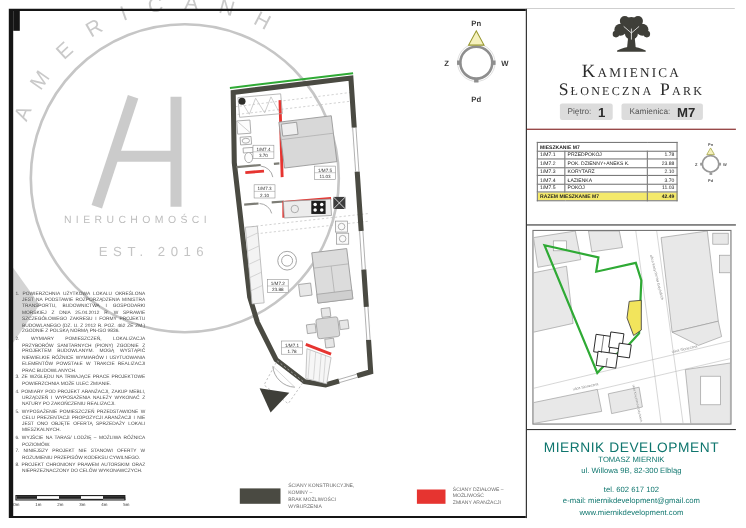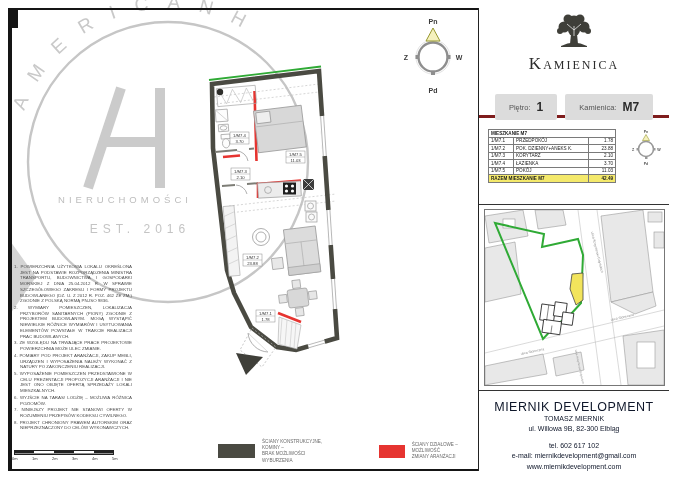--- a/index.html
+++ b/index.html
@@ -6,42 +6,42 @@
   body{width:678px;height:480px;position:relative;overflow:hidden;
        font-family:"Liberation Sans", sans-serif;color:#333;}
   .frame{position:absolute;left:8px;top:8px;width:660px;height:463px;
          border:2px solid #151515;border-left-width:4px;box-sizing:border-box;}
   .corner-mark{position:absolute;left:12px;top:9px;width:6px;height:19px;background:#151515;}
   svg text{font-family:"Liberation Sans", sans-serif;}
 
   
   .right-col{position:absolute;left:478px;top:8px;width:191px;height:463px;
              border-left:1.5px solid #222;box-sizing:border-box;background:#fff;}
-  .sec-logo{position:absolute;left:0;top:0;width:100%;height:110px;border-bottom:3px solid #7f1d1d;box-sizing:border-box;text-align:center;}
+  .sec-logo{position:absolute;left:0;top:0;width:100%;height:110px;border-bottom:1px solid #7f1d1d;box-sizing:border-box;text-align:center;}
   .brand{font-family:"Liberation Serif", serif;font-variant:small-caps;color:#2c2c2c;line-height:1.05;letter-spacing:2px;}
   .brand-1{font-size:17px;margin-top:1px;}
   .brand-2{font-size:16px;}
   .floor-row{position:absolute;left:0;top:86px;width:100%;display:flex;justify-content:center;gap:8px;}
-  .pill{background:#dcdcdc;border-radius:2px;height:26px;display:flex;align-items:center;padding:0 14px;}
+  .pill{background:#dcdcdc;border-radius:2px;height:15px;display:flex;align-items:center;padding:0 7px;}
   .pill .lab{font-size:7.5px;color:#555;margin-right:6px;}
   .pill .val{font-size:12px;font-weight:bold;color:#2b2b2b;}
 
   .sec-table{position:absolute;left:0;top:110px;width:100%;height:87px;border-bottom:1px solid #333;box-sizing:border-box;}
   table.areas{border-collapse:collapse;position:absolute;left:9px;top:11px;width:128px;
               font-size:4.6px;color:#222;}
   table.areas td,table.areas th{border:0.5px solid #7a7a7a;padding:0.5px 2px;line-height:1.2;}
   table.areas th{text-align:left;font-weight:bold;}
   table.areas td.num{text-align:right;width:22px;}
   table.areas td.code{width:20px;}
   table.areas tr.total td{background:#f4e96b;font-weight:bold;}
 
   .sec-map{position:absolute;left:0;top:197px;width:100%;height:186px;border-bottom:1px solid #333;box-sizing:border-box;}
   .map-box{position:absolute;left:5px;top:4px;width:181px;height:177px;border:1px solid #777;box-sizing:border-box;background:#fff;}
 
-  .sec-company{position:absolute;left:0;top:383px;width:100%;height:80px;text-align:center;color:#0f172a;}
+  .sec-company{position:absolute;left:0;top:383px;width:100%;height:80px;text-align:center;color:#0f766e;}
   .co-name{font-size:12.5px;letter-spacing:0.5px;margin-top:9px;}
   .co-line{font-size:7px;line-height:1.45;}
   .co-gap{height:7px;}
 
   
   .notes{position:absolute;left:14px;top:264px;width:118px;font-size:4.4px;line-height:1.3;
          color:#4a4a4a;text-align:justify;}
   .notes ol{margin:0;padding:0;list-style:none;counter-reset:n;}
   .notes li{counter-increment:n;padding-left:6px;text-indent:-6px;margin-bottom:1px;}
   .notes li::before{content:counter(n) ". ";}
@@ -281,20 +281,21 @@
         <path d="M20,22 L19,32 L27,32 L26,22 Z"></path>
         <path d="M10,34 Q23,27 36,34 L36,35 L10,35 Z"></path>
       </g>
       <g stroke="#fff" stroke-width="0.7">
         <line x1="23" y1="24" x2="23" y2="14"></line>
           <line x1="23" y1="18" x2="16" y2="12"></line>
           <line x1="23" y1="18" x2="30" y2="12"></line>
       </g>
     </svg>
     <div class="brand brand-1">Kamienica</div>
+    <div class="brand brand-2">Słoneczna Park</div>
     <div class="floor-row">
       <div class="pill">
         <span class="lab">Piętro:</span>
         <span class="val">1</span>
       </div>
       <div class="pill">
         <span class="lab">Kamienica:</span>
         <span class="val">M7</span>
       </div>
     </div>

